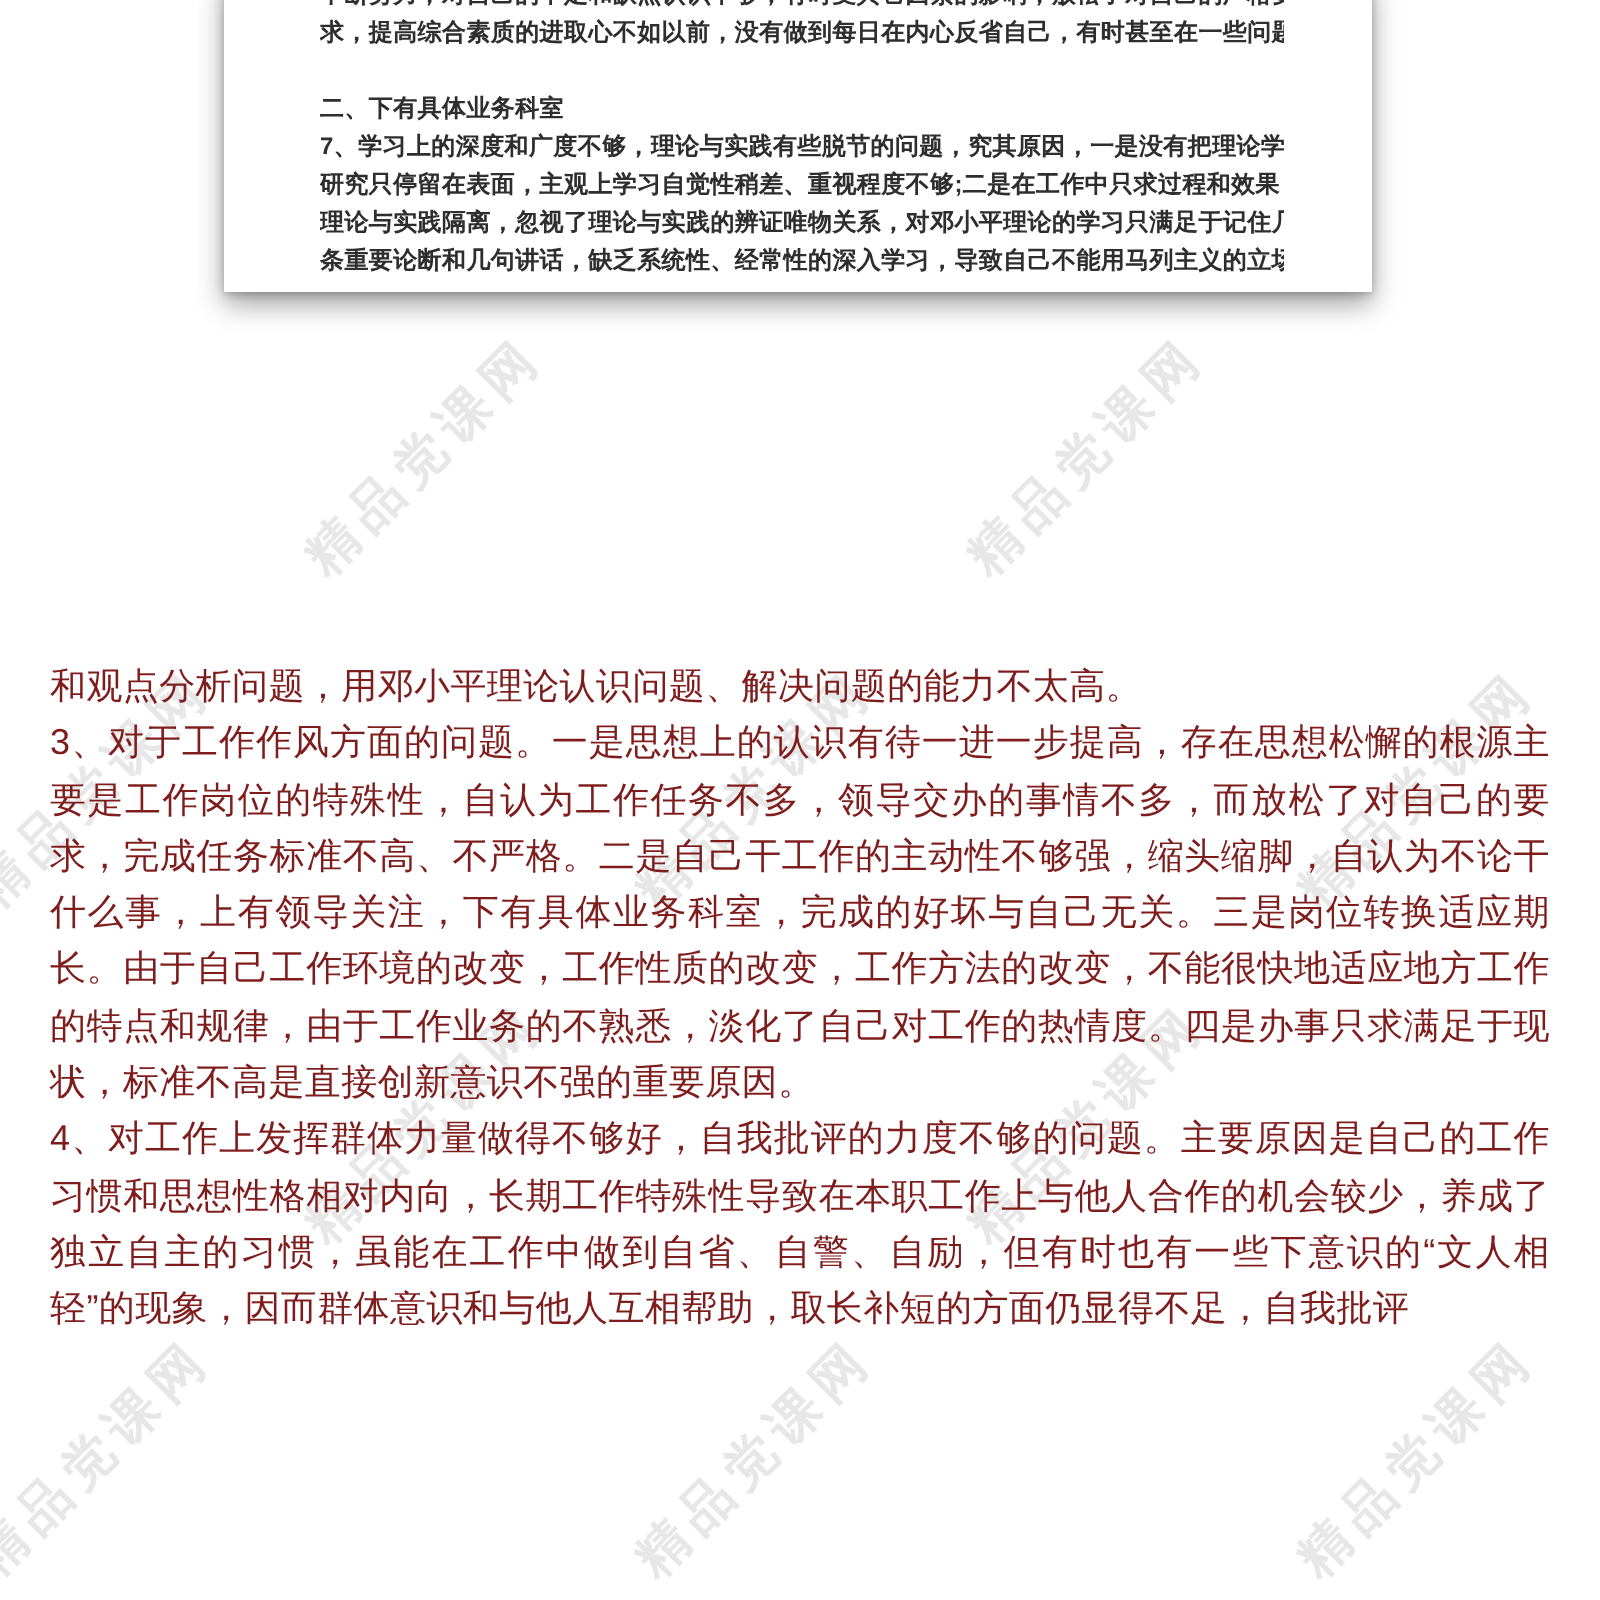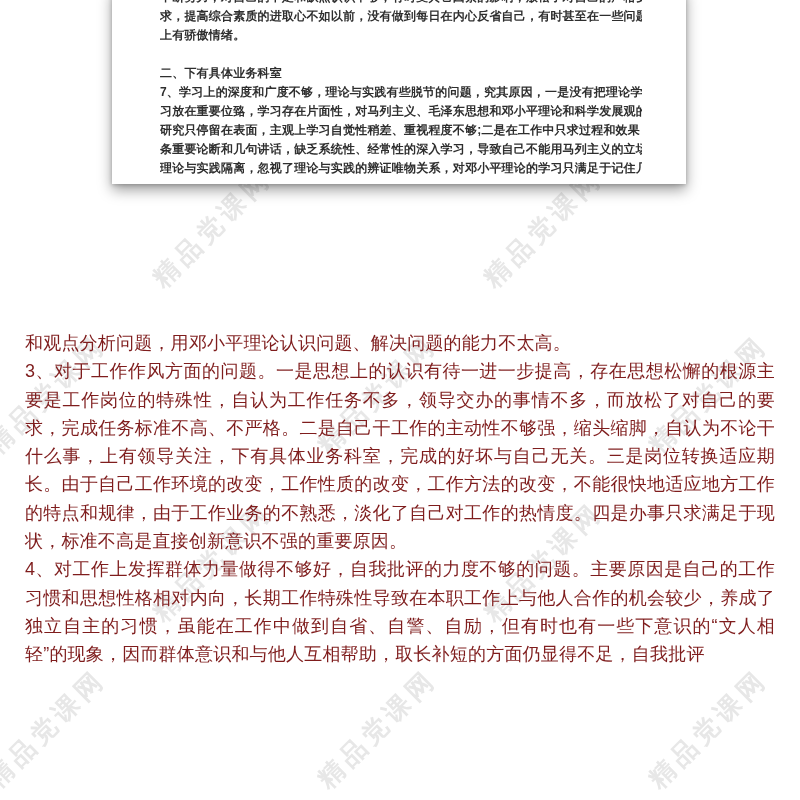--- a/index.html
+++ b/index.html
@@ -81,27 +81,25 @@
   <span class="wm" style="left:212px; top:562px">精品党课网</span>
   <span class="wm" style="left:543px; top:562px">精品党课网</span>
   <span class="wm" style="left:46px;  top:729px">精品党课网</span>
   <span class="wm" style="left:377px; top:729px">精品党课网</span>
   <span class="wm" style="left:708px; top:729px">精品党课网</span>
 </div>
 
 <div class="preview">
   <div class="pline">不断努力，对自己的不足和缺点认识不够，有时受其它因素的影响，放松了对自己的严格要</div>
   <div class="pline">求，提高综合素质的进取心不如以前，没有做到每日在内心反省自己，有时甚至在一些问题</div>
-  <div class="pline">上有骄傲情绪。</div>
   <div class="pline"></div>
   <div class="pline">二、下有具体业务科室</div>
   <div class="pline">7、学习上的深度和广度不够，理论与实践有些脱节的问题，究其原因，一是没有把理论学</div>
-  <div class="pline">习放在重要位臵，学习存在片面性，对马列主义、毛泽东思想和邓小平理论和科学发展观的</div>
   <div class="pline">研究只停留在表面，主观上学习自觉性稍差、重视程度不够;二是在工作中只求过程和效果，</div>
+  <div class="pline">理论与实践隔离，忽视了理论与实践的辨证唯物关系，对邓小平理论的学习只满足于记住几</div>
   <div class="pline">条重要论断和几句讲话，缺乏系统性、经常性的深入学习，导致自己不能用马列主义的立场</div>
-  <div class="pline">理论与实践隔离，忽视了理论与实践的辨证唯物关系，对邓小平理论的学习只满足于记住几</div>
 </div>
 
 <div class="article">
   <p>和观点分析问题，用邓小平理论认识问题、解决问题的能力不太高。</p>
   <p>3、对于工作作风方面的问题。一是思想上的认识有待一进一步提高，存在思想松懈的根源主要是工作岗位的特殊性，自认为工作任务不多，领导交办的事情不多，而放松了对自己的要求，完成任务标准不高、不严格。二是自己干工作的主动性不够强，缩头缩脚，自认为不论干什么事，上有领导关注，下有具体业务科室，完成的好坏与自己无关。三是岗位转换适应期长。由于自己工作环境的改变，工作性质的改变，工作方法的改变，不能很快地适应地方工作的特点和规律，由于工作业务的不熟悉，淡化了自己对工作的热情度。四是办事只求满足于现状，标准不高是直接创新意识不强的重要原因。</p>
   <p>4、对工作上发挥群体力量做得不够好，自我批评的力度不够的问题。主要原因是自己的工作习惯和思想性格相对内向，长期工作特殊性导致在本职工作上与他人合作的机会较少，养成了独立自主的习惯，虽能在工作中做到自省、自警、自励，但有时也有一些下意识的“文人相轻”的现象，因而群体意识和与他人互相帮助，取长补短的方面仍显得不足，自我批评</p>
 </div>
 
 </body></html>

